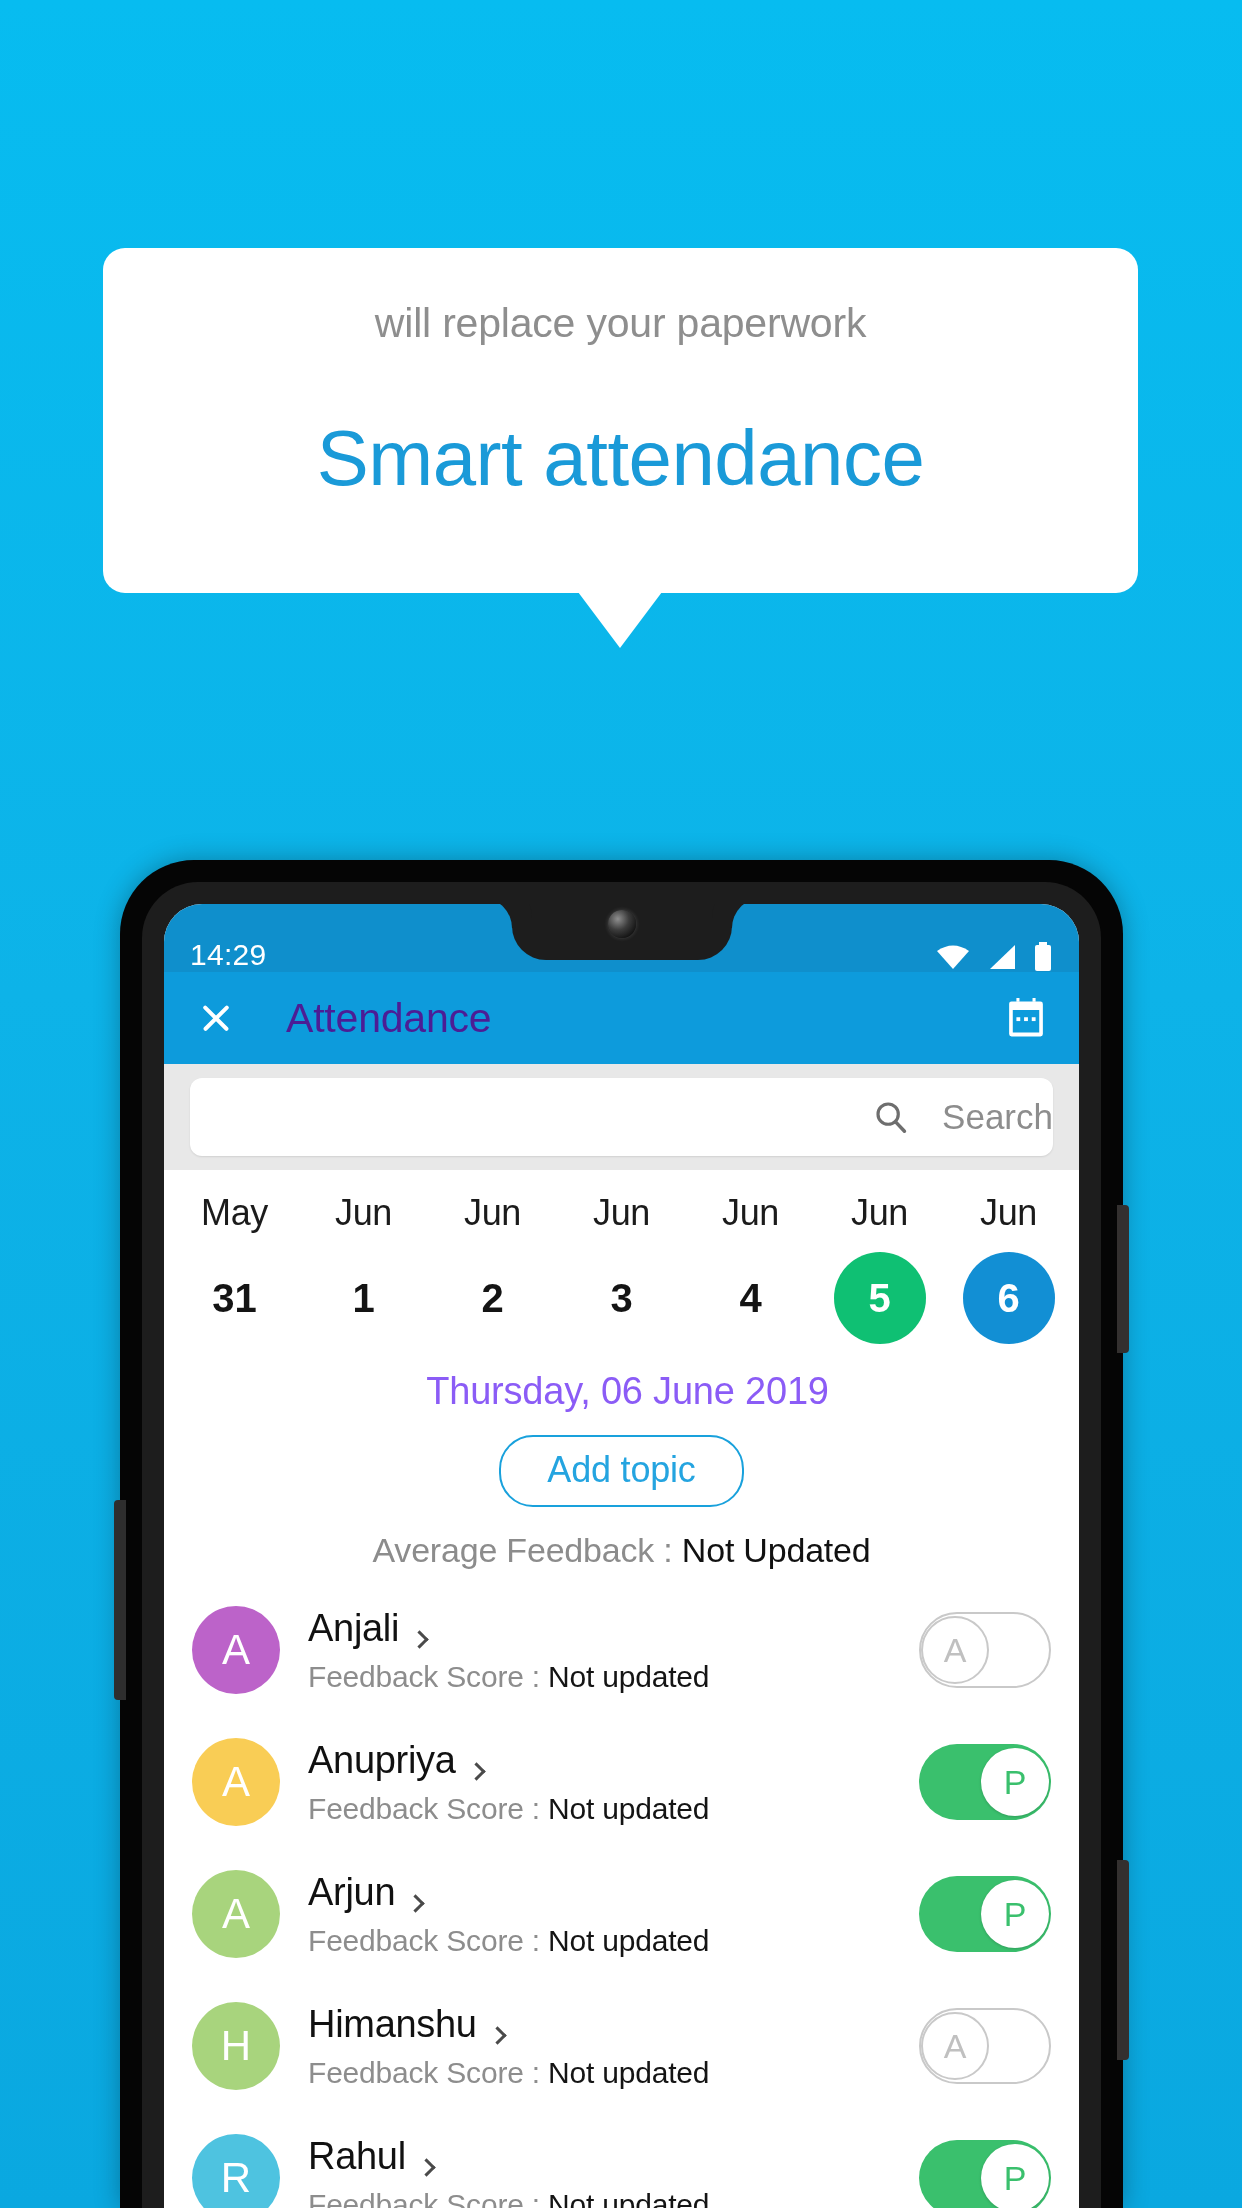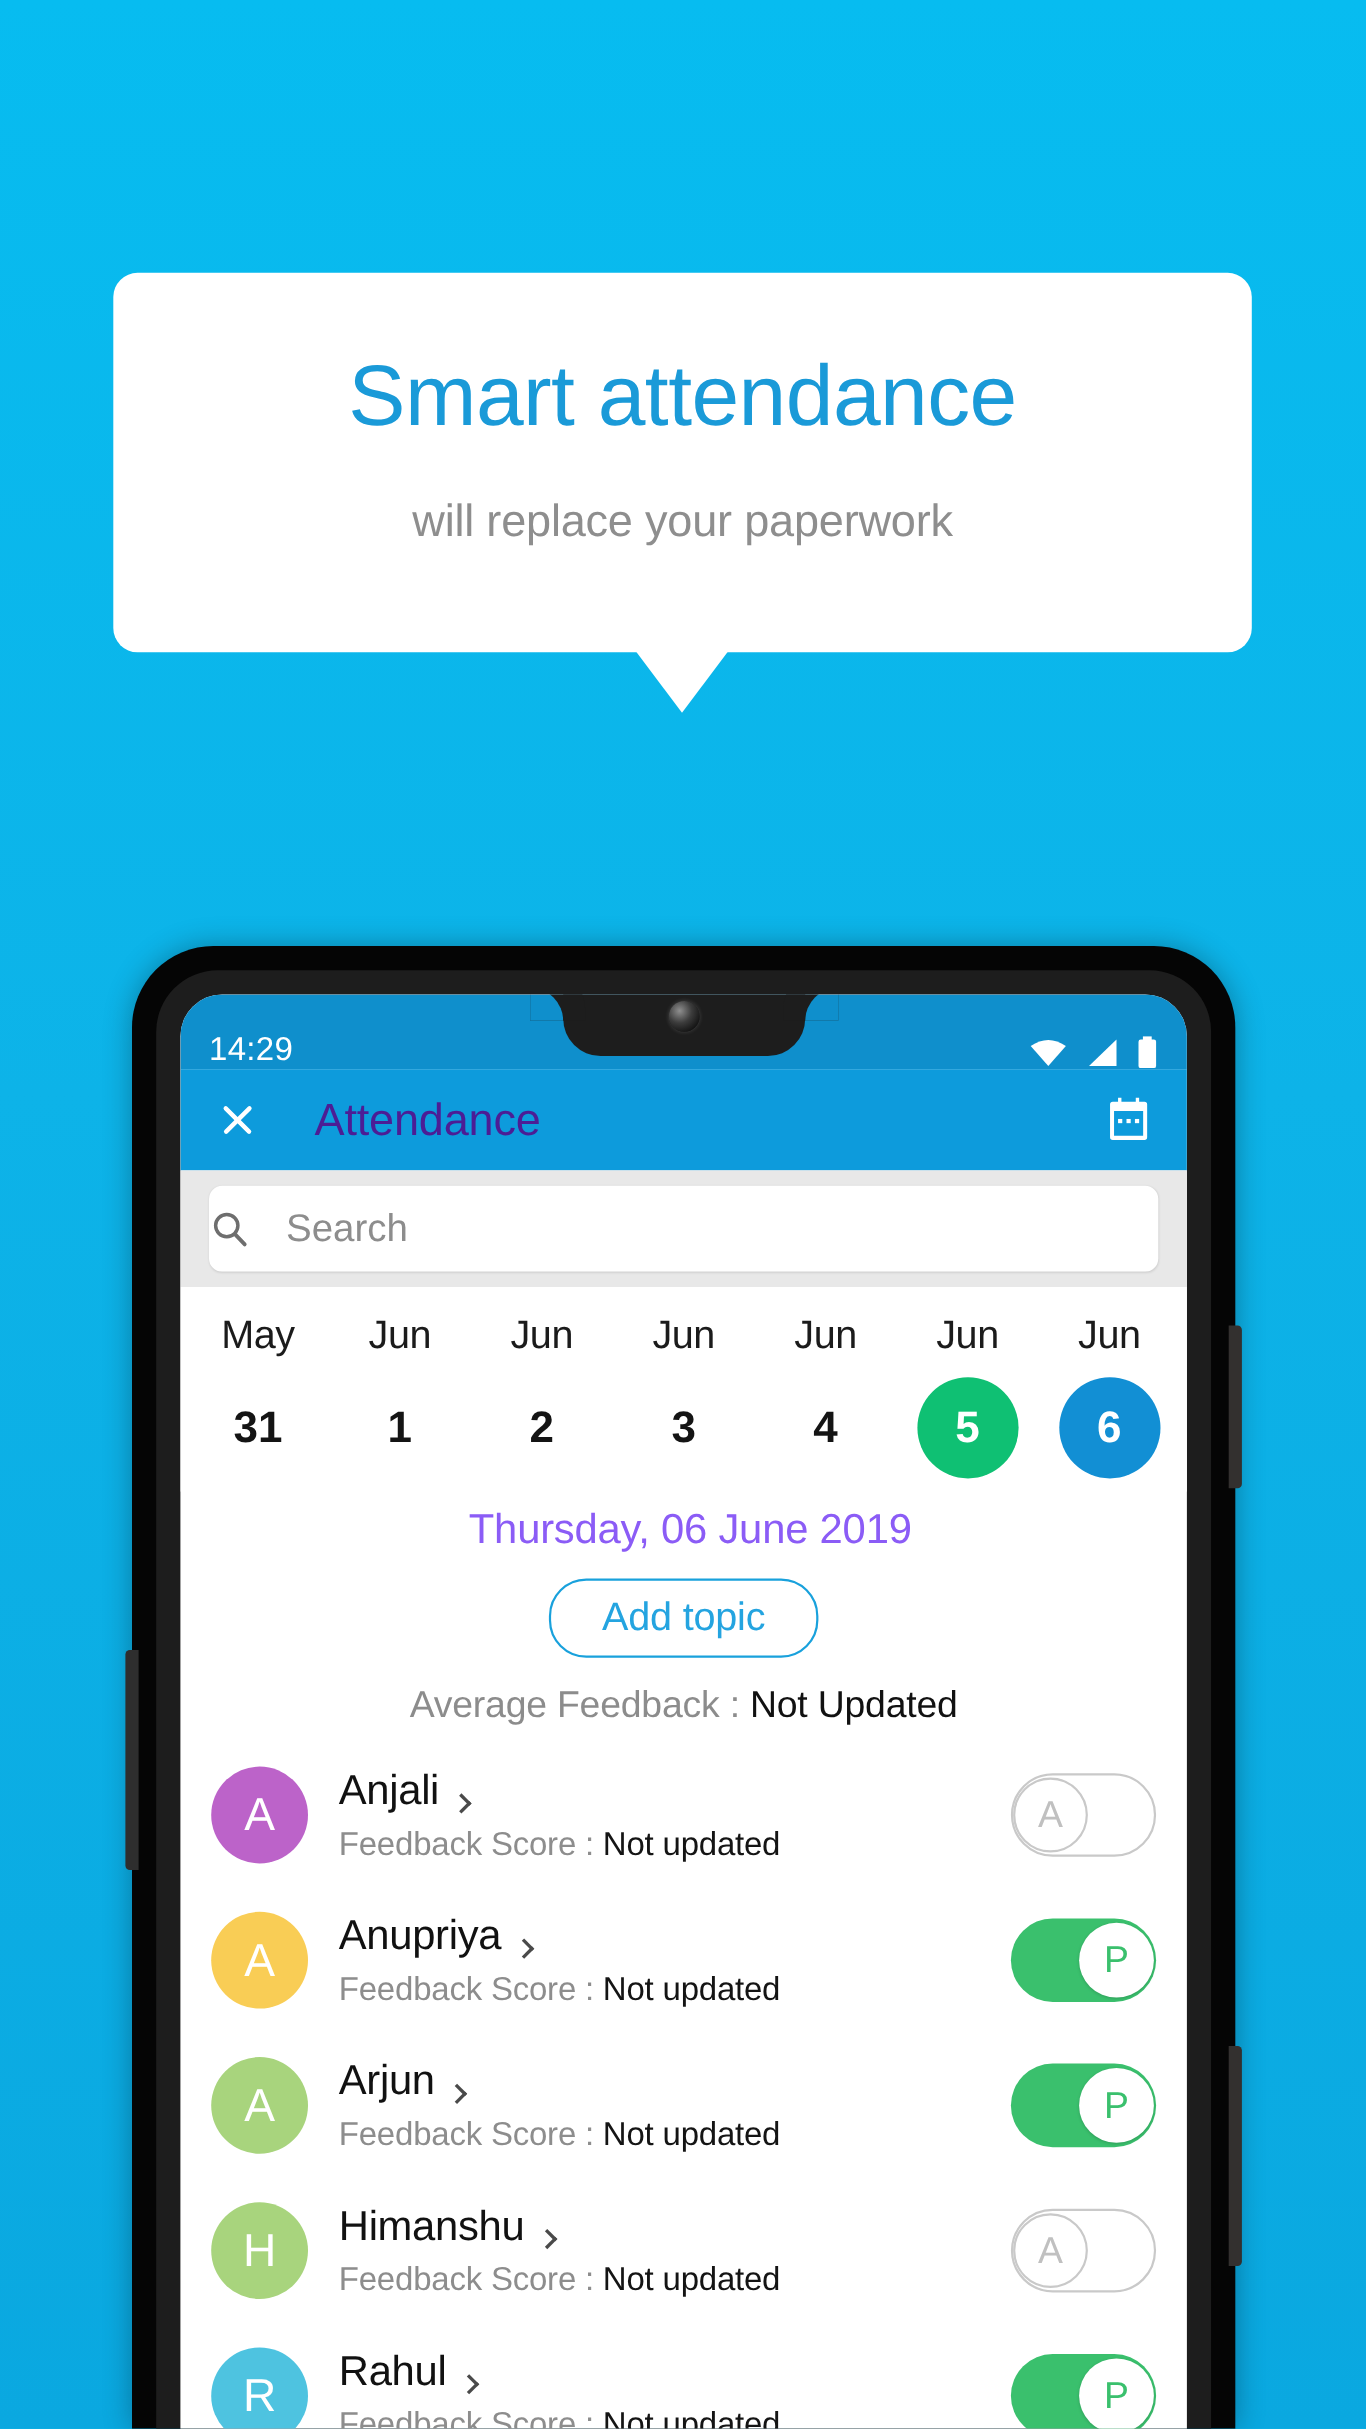--- a/index.html
+++ b/index.html
@@ -175,21 +175,21 @@
 
   
   #search-wrap {
     background:#e8e8e8;
     padding:14px 26px;
   }
   #search-box {
     height:78px;
     background:#fff;
     border-radius:12px;
-    display:flex; align-items:center; justify-content:flex-start;
+    display:flex; align-items:center; justify-content:flex-end;
     gap:32px;
     box-shadow:0 1px 2px rgba(0,0,0,.10);
   }
   #search-placeholder {
     font-size:35px; color:#8d8d8d; font-weight:400;
   }
 
   
   #date-strip {
     display:flex;
@@ -321,22 +321,22 @@
     color:#3ac06d;
     box-shadow:0 1px 3px rgba(0,0,0,.18);
   }
 </style>
 </head>
 <body>
 
 <div id="promo-bg"></div>
 
 <div id="bubble">
+  <div id="promo-subtitle">will replace your paperwork</div>
   <div id="promo-title">Smart attendance</div>
-  <div id="promo-subtitle">will replace your paperwork</div>
 </div>
 <div id="bubble-tail"></div>
 
 <div id="phone">
   <div id="phone-outer"></div>
   <div id="phone-bezel"></div>
   <div id="btn-left-volume"></div>
   <div id="btn-right-power"></div>
   <div id="btn-right-volume"></div>
 

